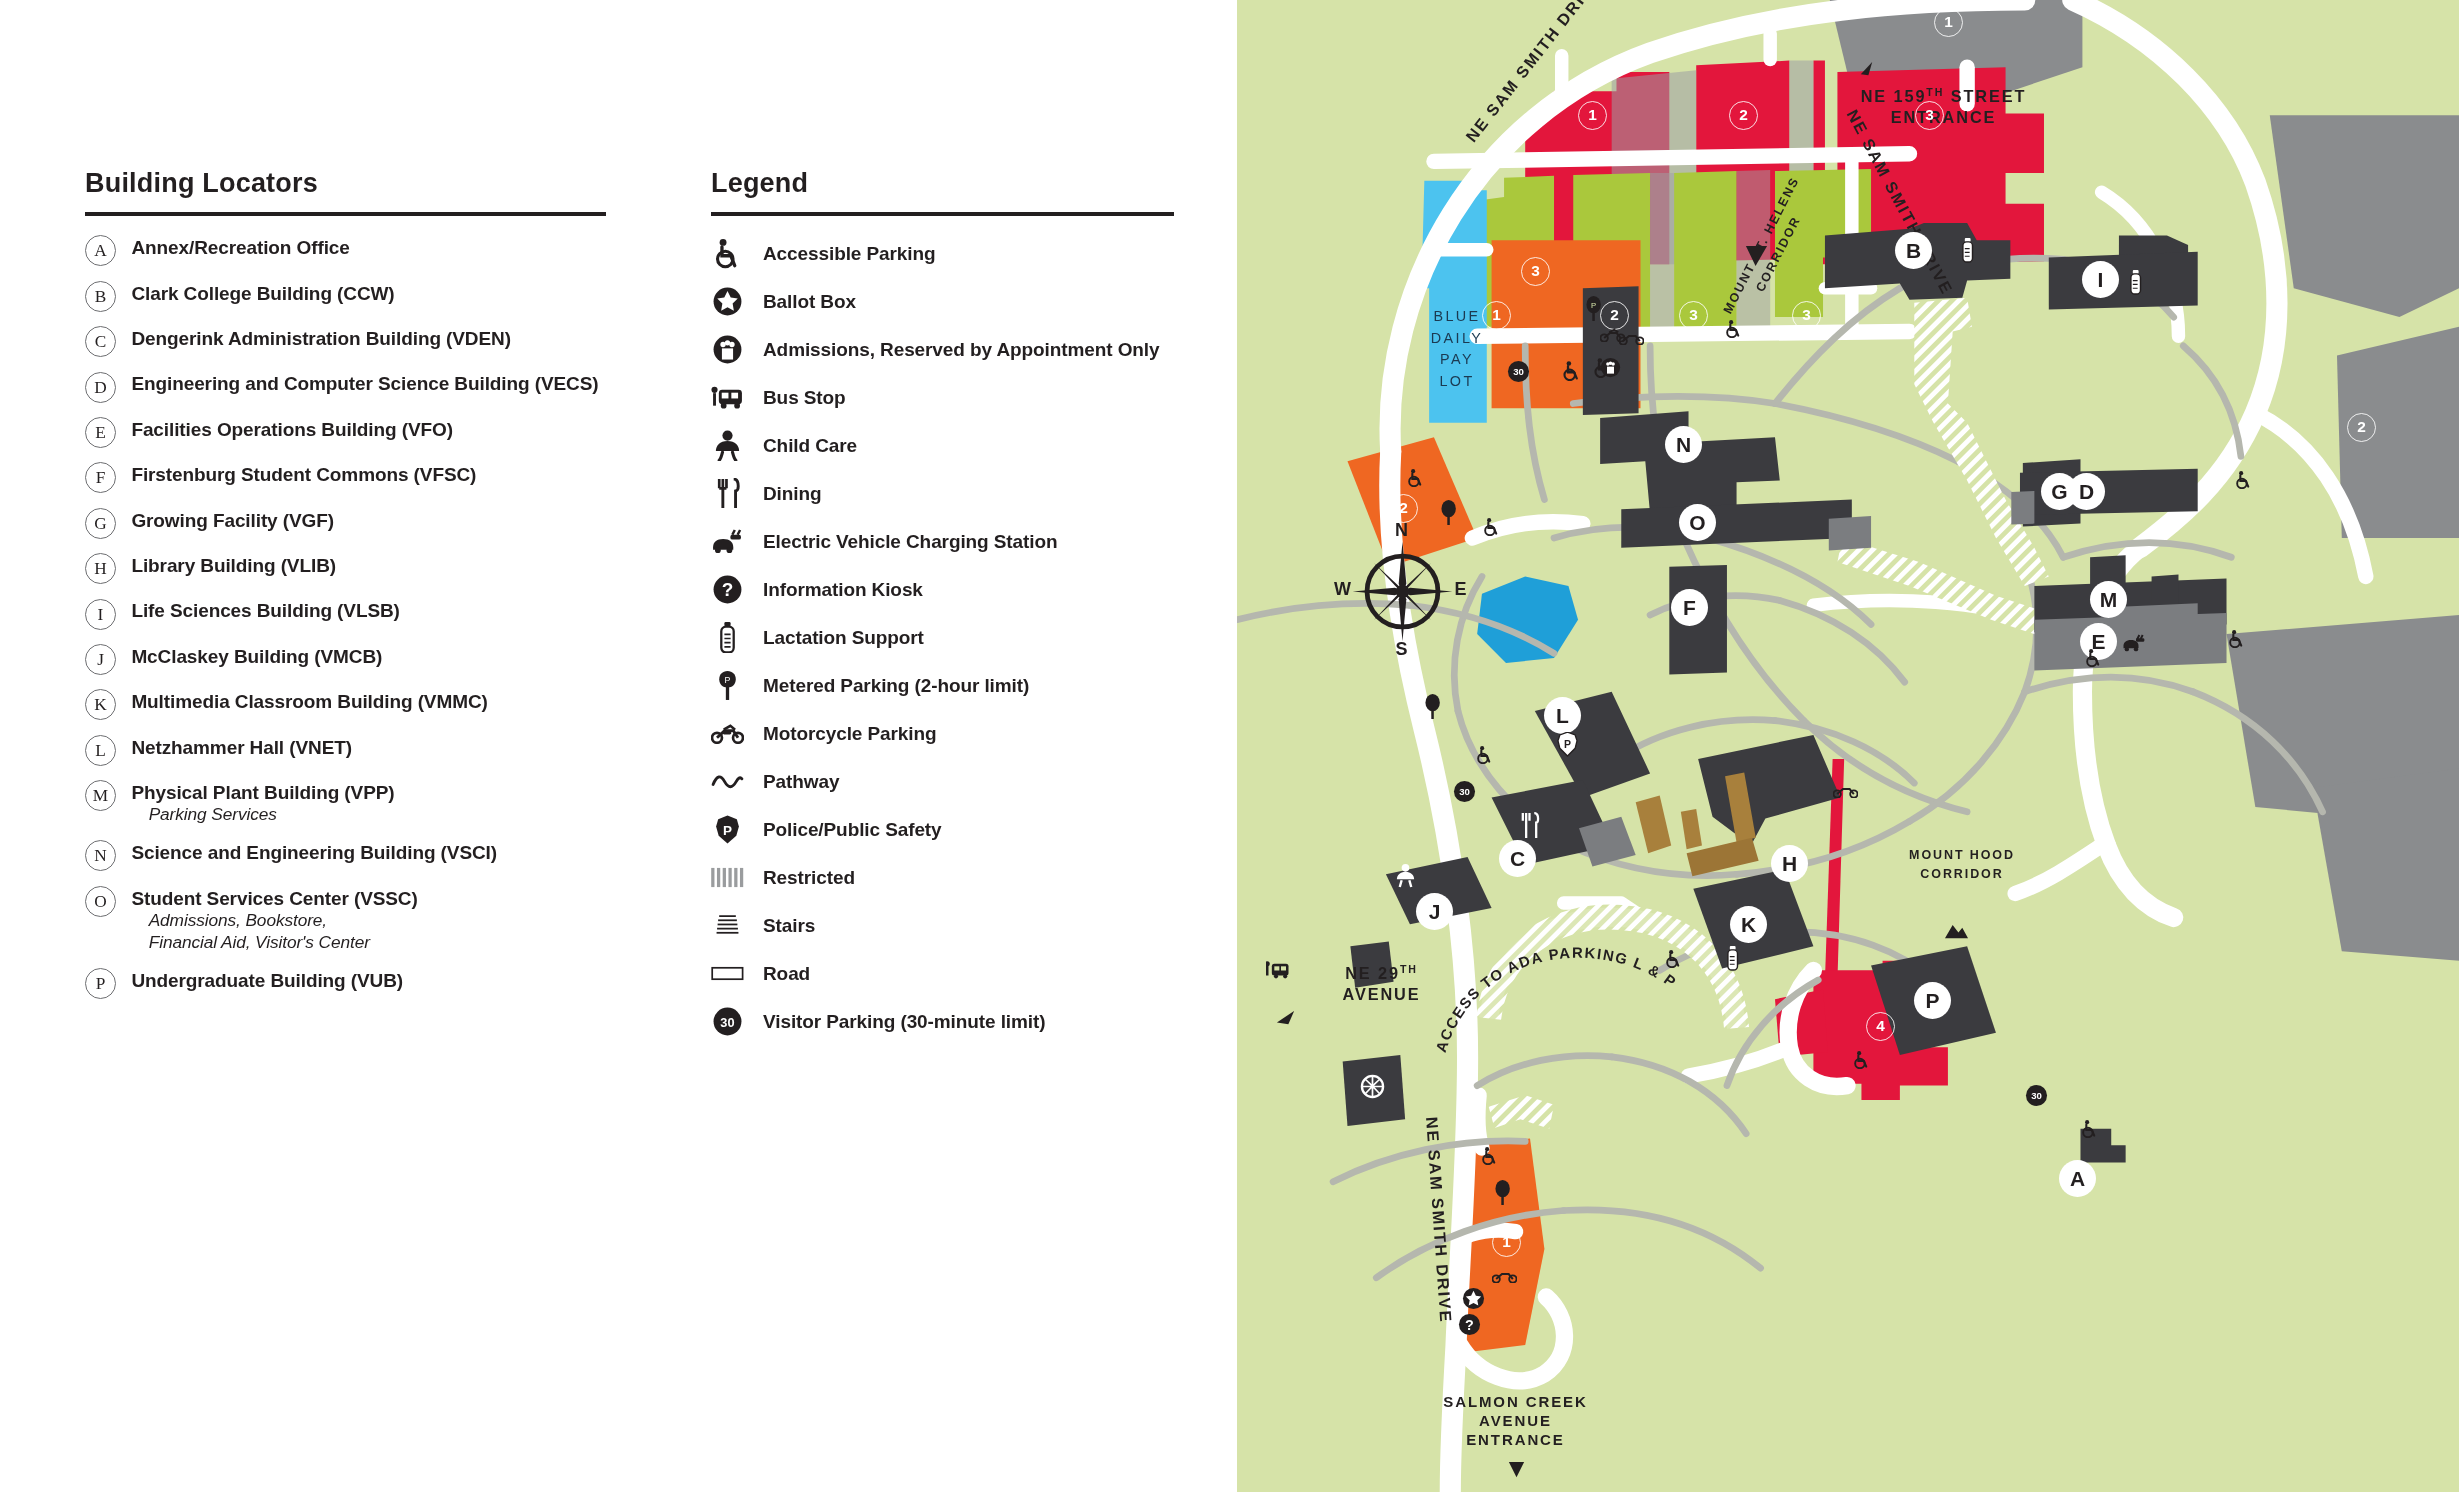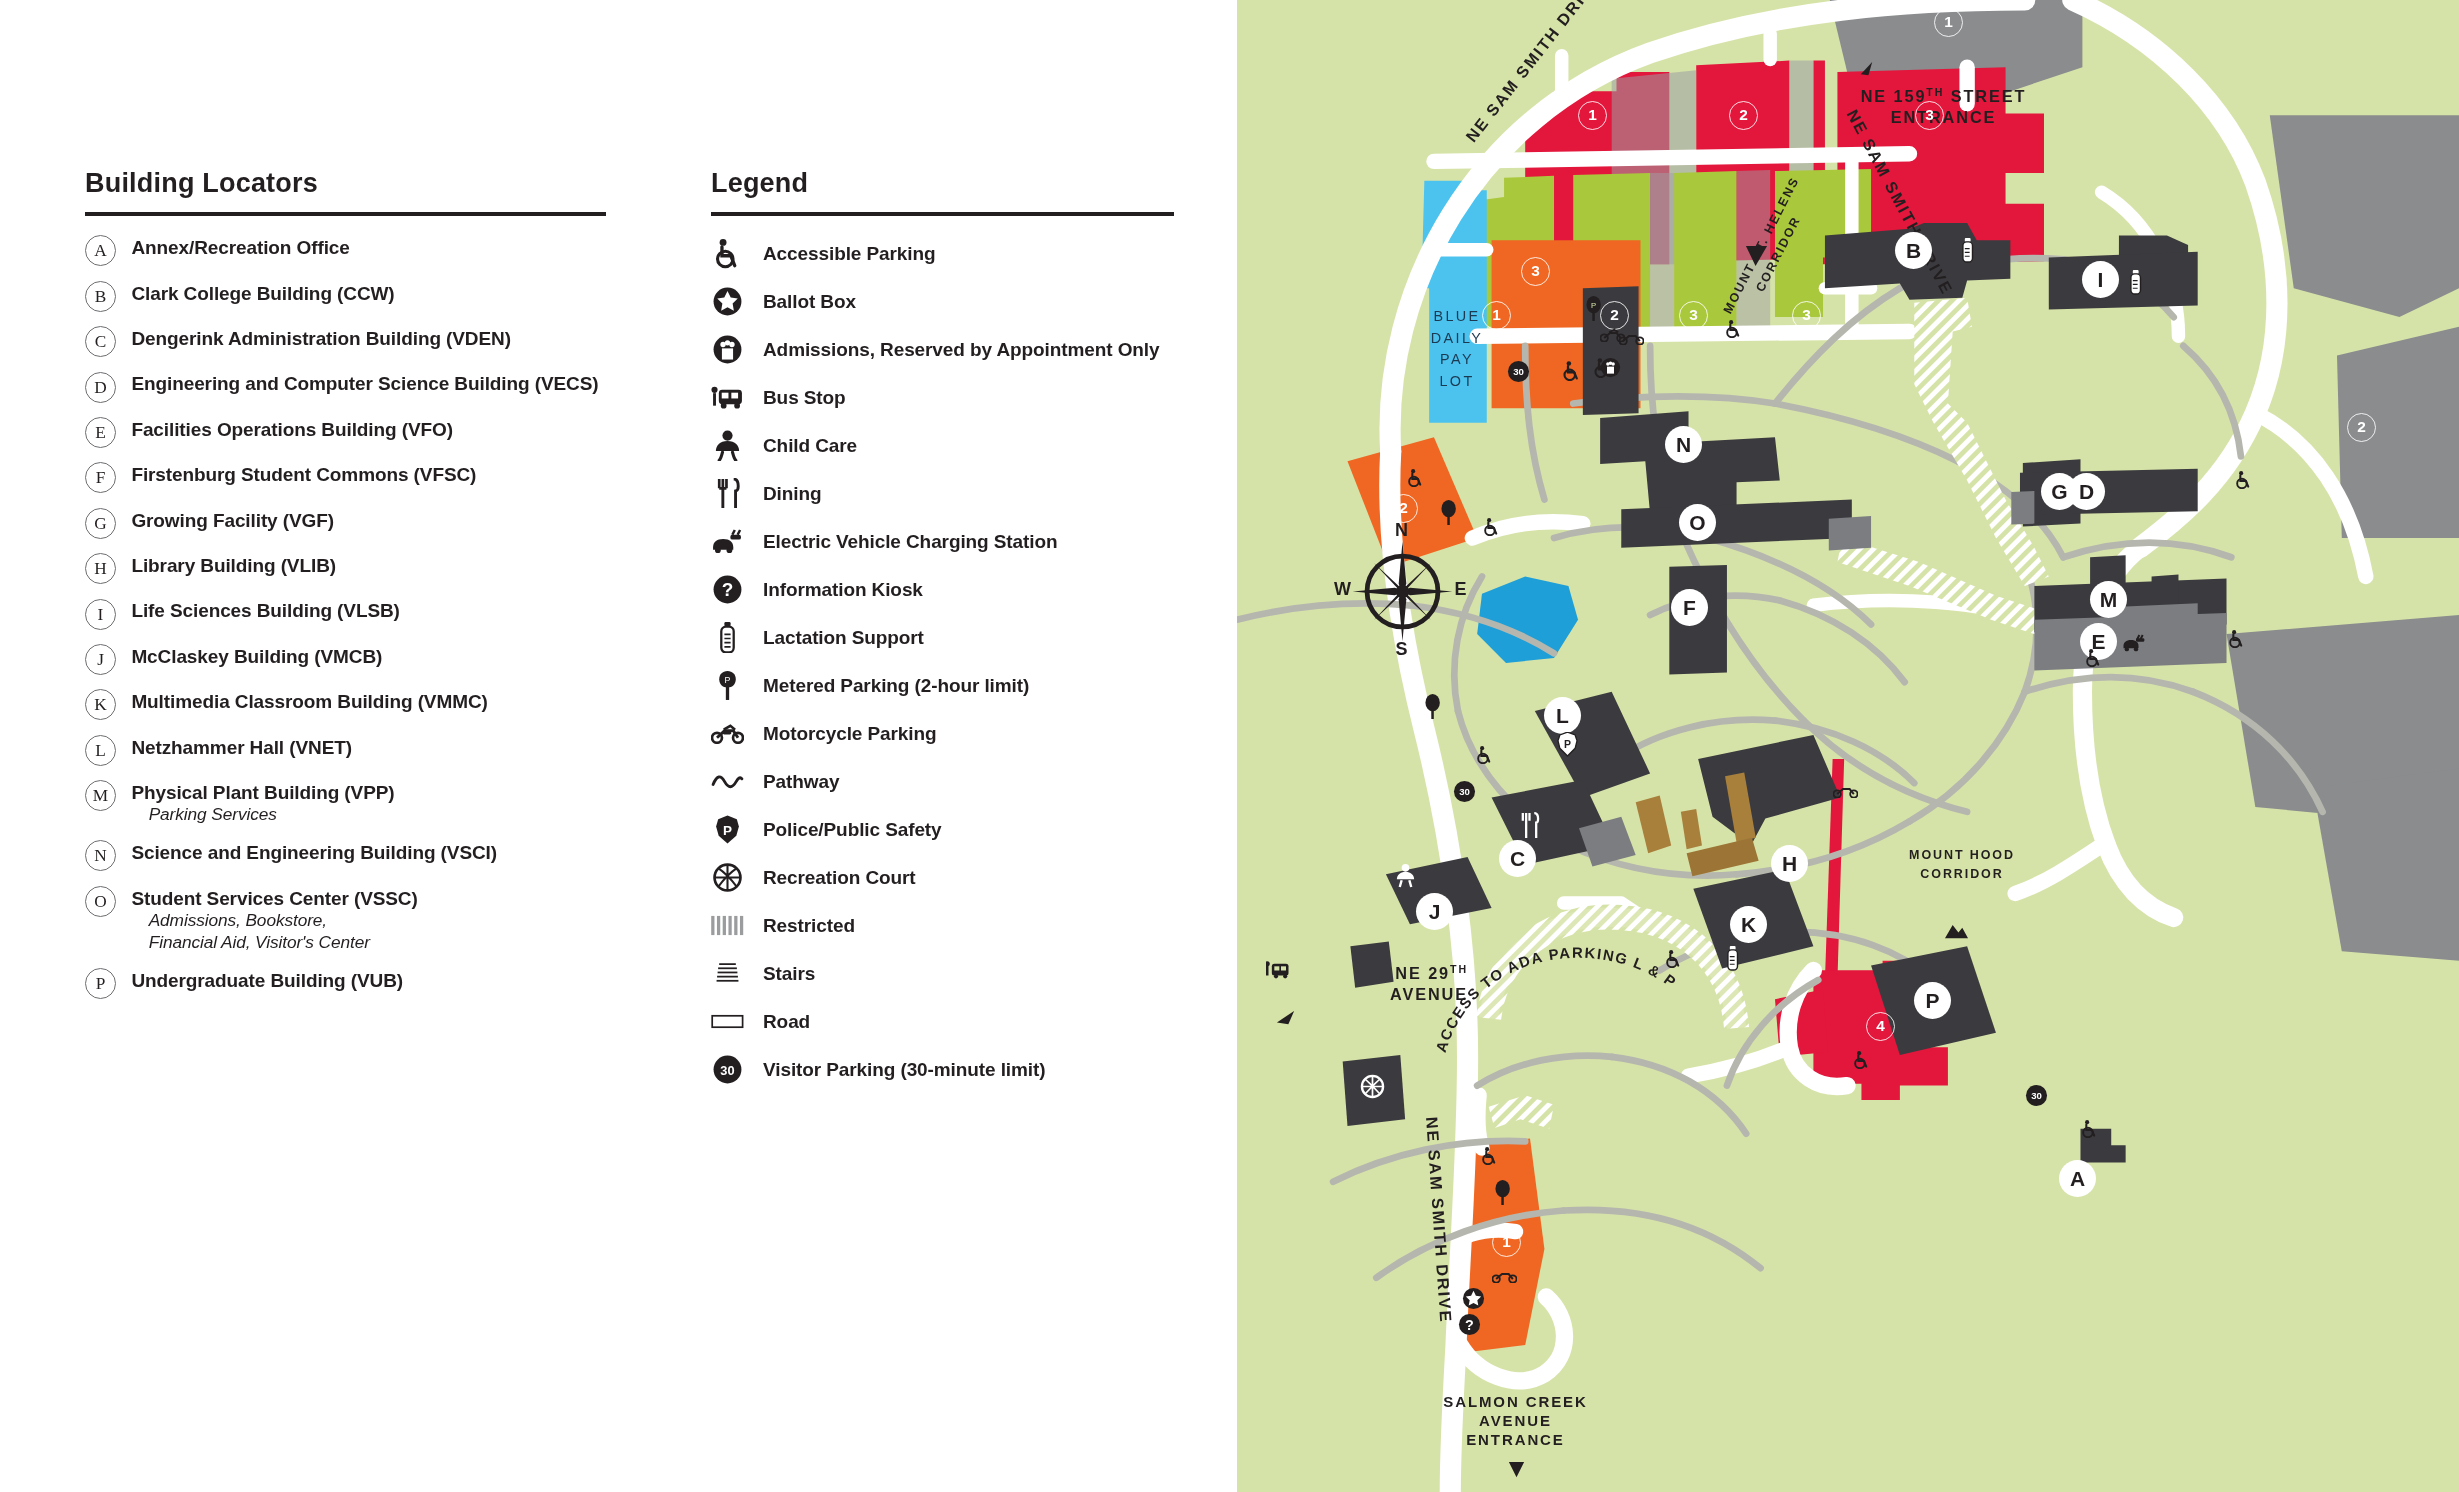--- a/index.html
+++ b/index.html
@@ -289,29 +289,20 @@
             <span class="leg-label">Pathway</span>
           </div>
           <div class="leg-row">
             <span class="leg-icon">
               <svg width="25" height="29" viewBox="0 0 24 28">
                 <path d="M12 0.5 L21 4 L23 11 L20.5 20 L12 27.5 L3.5 20 L1 11 L3 4 Z" fill="#231f20"></path>
                 <text x="12" y="19" font-size="13" font-weight="bold" fill="#fff" text-anchor="middle" font-family="Liberation Sans, sans-serif">P</text>
               </svg>
             </span>
             <span class="leg-label">Police/Public Safety</span>
-          </div>
-          <div class="leg-row">
-            <span class="leg-icon">
-              <svg width="29" height="29" viewBox="0 0 28 28">
-                <circle cx="14" cy="14" r="12.5" fill="none" stroke="#231f20" stroke-width="2.6"></circle>
-                <path d="M14 1.5 v25 M1.5 14 h25 M5 5 C11 9 17 15 23 23 M23 5 C17 9 11 15 5 23" stroke="#231f20" stroke-width="2" fill="none"></path>
-              </svg>
-            </span>
-            <span class="leg-label">Recreation Court</span>
           </div>
           <div class="leg-row">
             <span class="leg-icon">
               <svg width="33" height="23" viewBox="0 0 34 24">
                 <g fill="#9a9c9e">
                   <rect x="0" y="2" width="3.4" height="20"></rect>
                   <rect x="6" y="2" width="3.4" height="20"></rect>
                   <rect x="12" y="2" width="3.4" height="20"></rect>
                   <rect x="18" y="2" width="3.4" height="20"></rect>
                   <rect x="24" y="2" width="3.4" height="20"></rect>
@@ -542,21 +533,21 @@
       <span>SALMON CREEK</span><br>
       <span>AVENUE</span><br>
       <span>ENTRANCE</span>
     </div>
     <div class="mini" style="left:269px;top:1460px;">
       <svg width="21" height="21" viewBox="0 0 22 22">
           <path d="M3 2 L19 2 L11 18 Z" fill="#231f20"></path>
         </svg>
     </div>
 
-    <div class="map-label" style="left:58px;top:963px;width:173px;font-size:16.3px;text-align:right;">
+    <div class="map-label" style="left:58px;top:963px;width:173px;font-size:16.3px;text-align:center;">
       <span>NE 29</span><sup style="font-size:10.6px">TH</sup><br>
       <span>AVENUE</span>
     </div>
     <div class="mini" style="left:29px;top:961px;">
       <svg width="25" height="19" viewBox="0 0 30 22">
         <rect x="0" y="5" width="3" height="12" fill="#231f20"></rect>
           <circle cx="1.5" cy="3" r="3" fill="#231f20"></circle>
         <rect x="7" y="3" width="20" height="14" rx="3" fill="#231f20"></rect>
         <rect x="10" y="6" width="6" height="5" fill="#d6e3a8"></rect>
           <rect x="18" y="6" width="6" height="5" fill="#d6e3a8"></rect>

